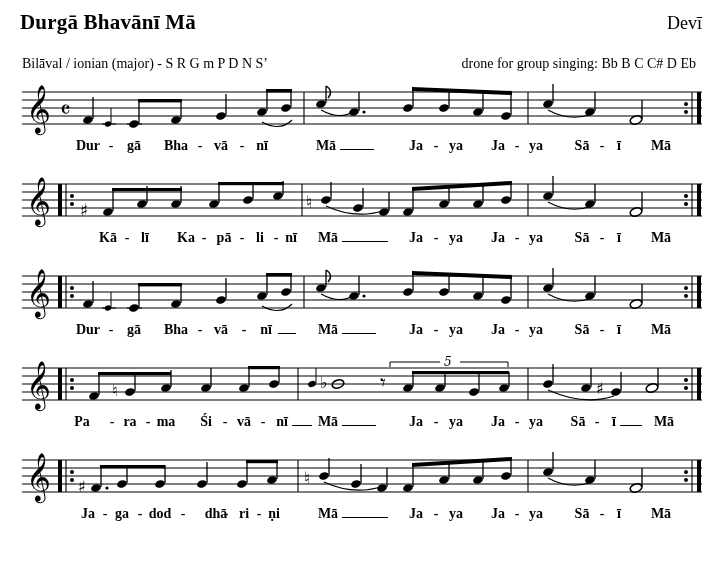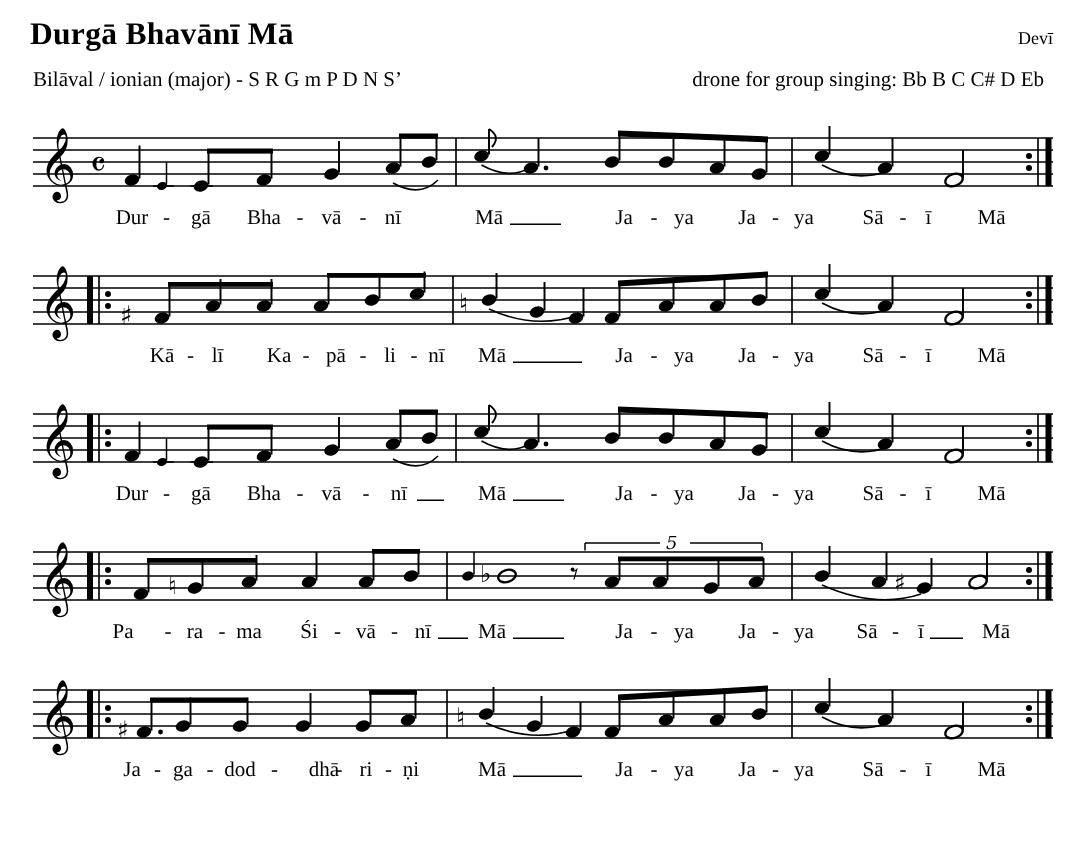--- a/index.html
+++ b/index.html
@@ -31,25 +31,25 @@
     padding: 0 4px 0 6px;
   }
   .title {
     font-family: "Liberation Serif", serif;
     font-weight: bold;
     font-size: 21px;
     letter-spacing: 0.2px;
   }
   .composer {
     font-family: "Liberation Serif", serif;
-    font-size: 12px;
+    font-size: 18px;
   }
   .subhead-row {
     display: flex;
-    align-items: flex-start;
+    align-items: flex-end;
     justify-content: space-between;
     height: 26px;
     padding: 6px 4px 0 8px;
   }
   .scale-text, .drone-text {
     font-family: "Liberation Serif", serif;
     font-size: 14px;
   }
   .drone-text { padding-right: 6px; }
 
@@ -72,20 +72,21 @@
   }
   .lyrics {
     position: absolute;
     left: 0;
     top: 60px;
     width: 692px;
     height: 22px;
     font-family: "Liberation Serif", serif;
     font-size: 14px;
     white-space: nowrap;
+    font-weight: bold;
   }
   .lyr {
     position: absolute;
     top: 0;
     transform: translateX(-50%);
     text-align: center;
   }
   .melisma {
     position: absolute;
     top: 11px;

